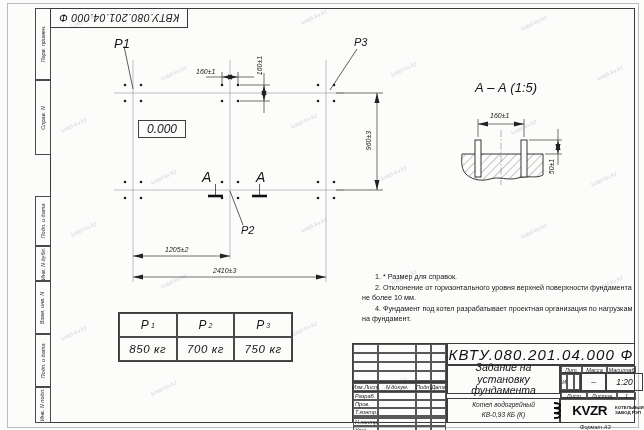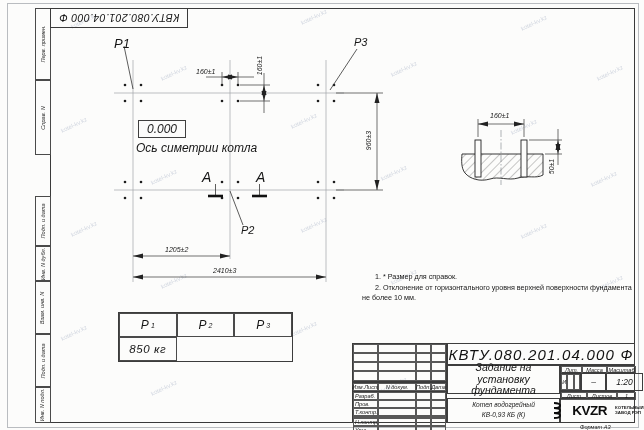--- a/index.html
+++ b/index.html
@@ -203,52 +203,55 @@
       </g>
     </g>
   </svg>
 
   <div class="abs draft" style="left:114px;top:36px;font-size:13px">Р1</div>
   <div class="abs draft" style="left:354px;top:36px;font-size:11px">Р3</div>
   <div class="abs draft" style="left:241px;top:224px;font-size:11px">Р2</div>
   <div class="lvl-box">
       <span>0.000</span>
     </div>
-  <div class="abs draft" style="left:136px;top:141px;font-size:12px">Ось симетрии котла</div>
   <div class="abs draft" style="left:202px;top:169px;font-size:14px">А</div>
   <div class="abs draft" style="left:256px;top:169px;font-size:14px">А</div>
 
   <div class="dim" style="left:196px;top:68px">160±1</div>
   <div class="dim dim-v" style="left:244px;top:62px;width:30px">160±1</div>
   <div class="dim dim-v" style="left:353px;top:137px;width:30px">960±3</div>
   <div class="dim" style="left:165px;top:246px">1205±2</div>
   <div class="dim" style="left:213px;top:267px">2410±3</div>
 
+  <div class="abs draft" style="left:458px;top:80px;width:96px;text-align:center;font-size:13px">А – А (1:5)</div>
   <div class="dim" style="left:490px;top:112px">160±1</div>
   <div class="dim dim-v" style="left:536px;top:163px;width:30px">50±1</div>
 
   <div class="ltable">
     <div>
         <span>Р</span>
         <sub>1</sub>
       </div>
     <div>
         <span>Р</span>
         <sub>2</sub>
       </div>
     <div>
         <span>Р</span>
         <sub>3</sub>
       </div>
     <div class="val">850 кг</div>
+    <div class="val">700 кг</div>
+    <div class="val">750 кг</div>
   </div>
 
   <div class="notes">
     <p>1. * Размер для справок.</p>
     <p>2. Отклонение от горизонтального уровня верхней поверхности фундамента не более 10 мм.</p>
+    <p>4. Фундамент под котел разрабатывает проектная организация по нагрузкам на фундамент.</p>
   </div>
 
   <div class="grid" style="left:352px;top:343px;width:95px;height:38.5px;grid-template-columns:25px 38px 15px 15px;grid-template-rows:repeat(4,1fr)">
     <i></i>
       <i></i>
       <i></i>
       <i></i>
     <i></i>
       <i></i>
       <i></i>

